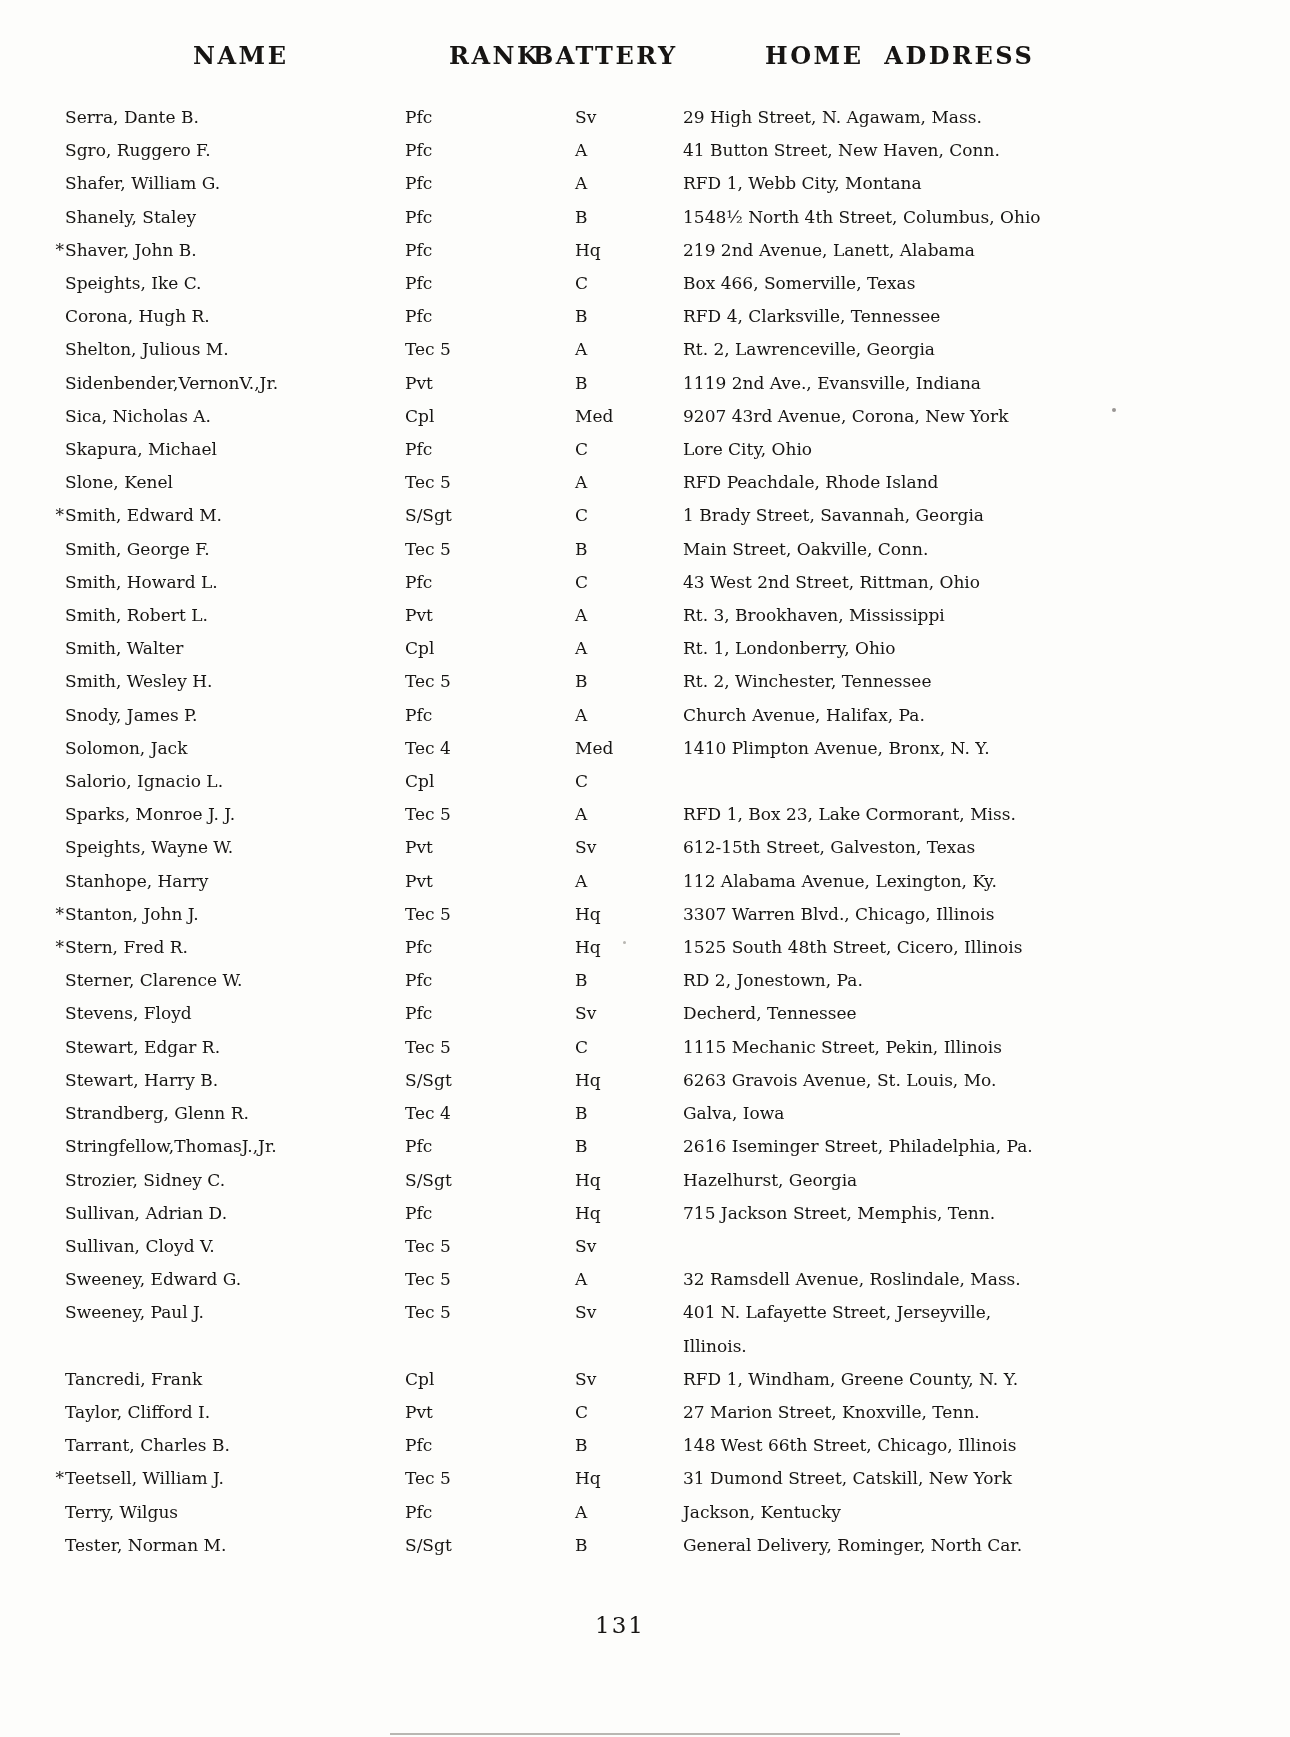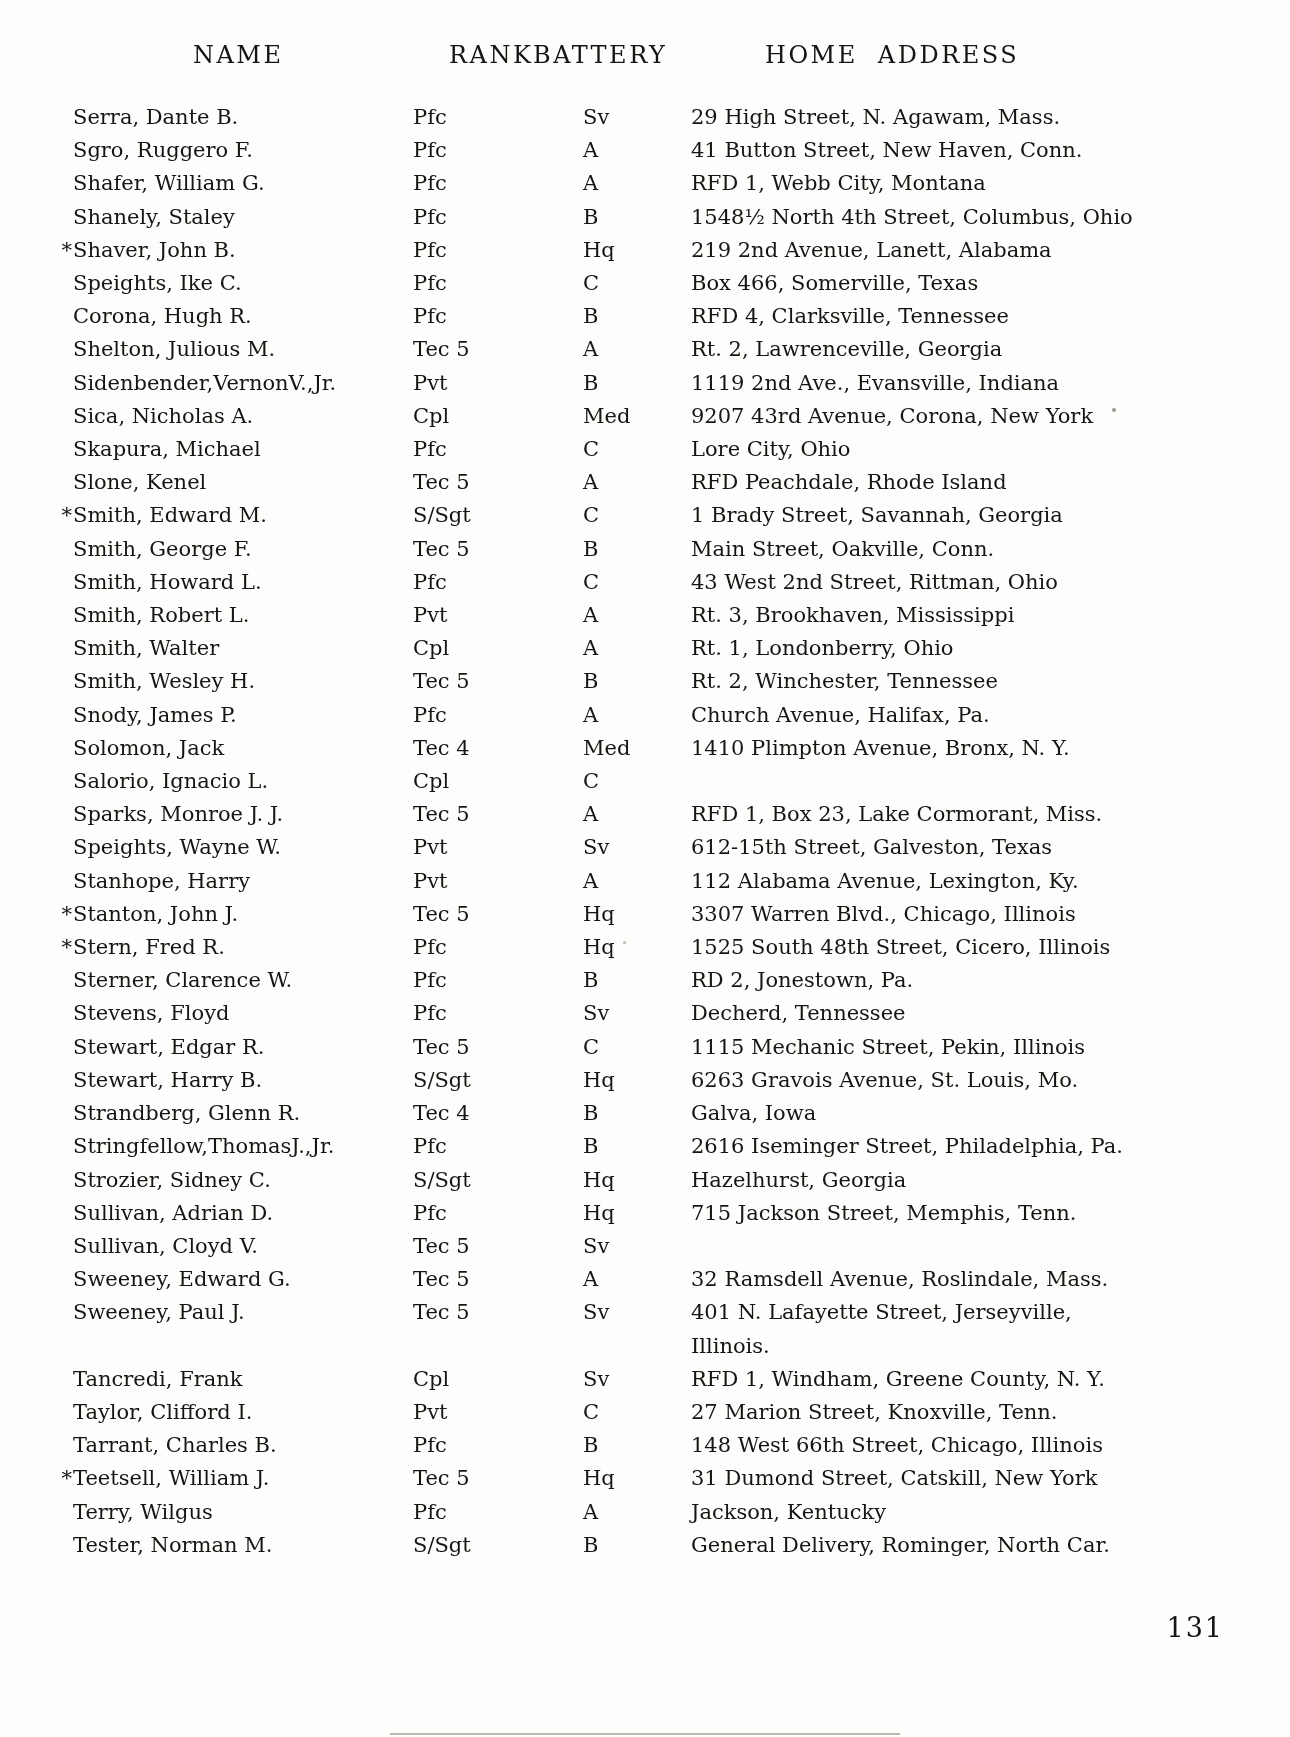--- a/index.html
+++ b/index.html
@@ -16,59 +16,59 @@
     color: #171513;
     font-family: "DejaVu Serif", "Liberation Serif", serif;
     overflow: hidden;
   }
   
   .col-headers span {
     position: absolute;
     top: 41px;
     font-size: 24px;
     letter-spacing: 2.5px;
-    font-weight: normal;
+    font-weight: bold;
     white-space: nowrap;
   }
   .hdr-name        { left: 193px; }
   .hdr-rank        { left: 405px; margin-left: 44px; }
   .hdr-battery     { left: 533px; }
   .hdr-address     { left: 765px; word-spacing: 10px; }
 
   
   .roster {
     position: absolute;
     top: 101px;
     left: 0;
     right: 0;
   }
   .row {
     display: grid;
     grid-template-columns: 65px 340px 170px 108px 1fr;
-    font-size: 21px;
+    font-size: 17px;
     line-height: 33.2px;
     white-space: nowrap;
-    margin-left: 8px;
   }
   .cell-star    { text-align: right; padding-right: 1px; }
   .cell-name    { overflow: visible; }
   .cell-rank    { }
   .cell-battery { }
   .cell-address { }
   .addr-line2   { line-height: 33.2px; }
 
   
   .page-number {
     position: absolute;
     top: 1612px;
     left: 0;
     width: 1224px;           
-    text-align: right;
-    font-size: 27px;
+    text-align: center;
+    font-size: 23px;
     letter-spacing: 2px;
+    padding-left: 8px;
   }
 
   
   .speck-1 {
     position: absolute;
     left: 1112px;
     top: 408px;
     width: 4px;
     height: 4px;
     border-radius: 50%;

